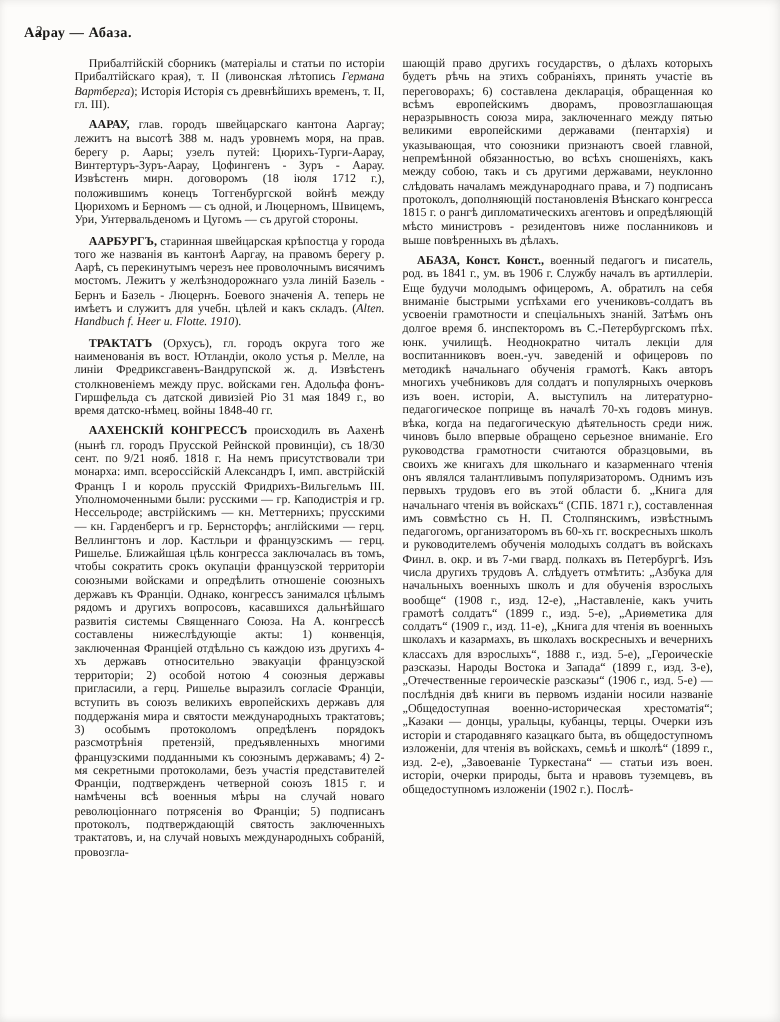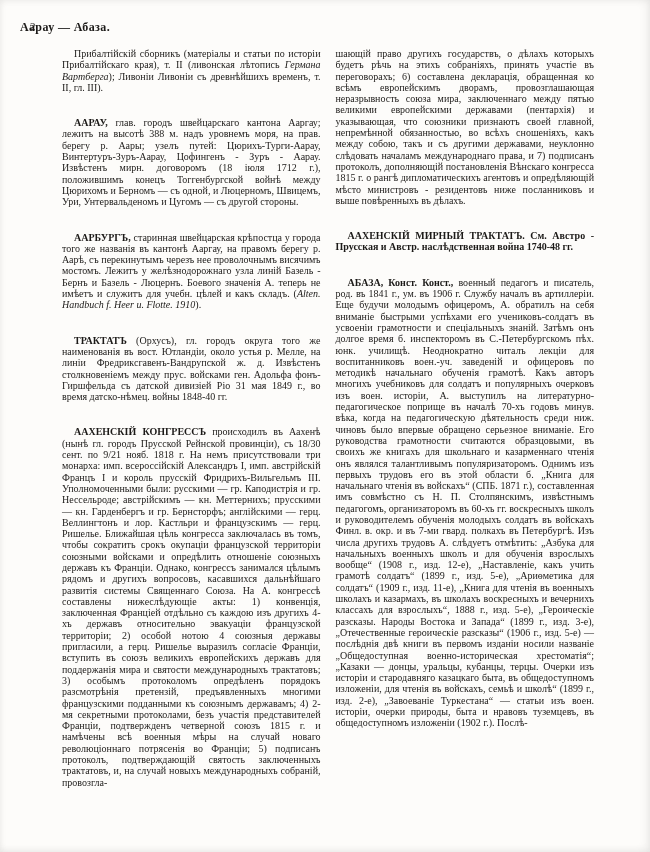--- a/index.html
+++ b/index.html
@@ -46,39 +46,38 @@
     min-width: 0;
   }
   p.para {
     margin: 0;
     font-size: 10px;
     line-height: 11.3px;
     text-align: justify;
     text-justify: inter-word;
   }
   p.para.indent { text-indent: 12px; }
-  p.para.entry-gap { margin-top: 24px; }
+  p.para.entry-gap { margin-top: 6px; }
   span.b { font-weight: bold; }
   span.i { font-style: italic; }
 </style>
 </head>
 <body>
 
 <div class="page">
   <div class="header">
     <span class="page-number">2</span>
     <div class="running-title">Аарау — Абаза.</div>
   </div>
   <div class="columns">
     <div class="column">
-        <p class="para indent"><span>Прибалтійскій сборникъ (матеріалы и статьи по исторіи Прибалтійскаго края), т. II (ливонская лѣтопись </span><span class="i">Германа Вартберга</span><span>); Ливоніи Ливоніи съ древнѣйшихъ временъ, т. II, гл. III).</span></p>
+        <p class="para indent"><span>Прибалтійскій сборникъ (матеріалы и статьи по исторіи Прибалтійскаго края), т. II (ливонская лѣтопись </span><span class="i">Германа Вартберга</span><span>); Исторія Исторія съ древнѣйшихъ временъ, т. II, гл. III).</span></p>
         <p class="para indent entry-gap"><span class="b">ААРАУ,</span><span> глав. городъ швейцарскаго кантона Ааргау; лежитъ на высотѣ 388 м. надъ уровнемъ моря, на прав. берегу р. Аары; узелъ путей: Цюрихъ-Турги-Аарау, Винтертуръ-Зуръ-Аарау, Цофингенъ - Зуръ - Аарау. Извѣстенъ мирн. договоромъ (18 іюля 1712 г.), положившимъ конецъ Тоггенбургской войнѣ между Цюрихомъ и Берномъ — съ одной, и Люцерномъ, Швицемъ, Ури, Унтервальденомъ и Цугомъ — съ другой стороны.</span></p>
         <p class="para indent entry-gap"><span class="b">ААРБУРГЪ,</span><span> старинная швейцарская крѣпостца у города того же названія въ кантонѣ Ааргау, на правомъ берегу р. Аарѣ, съ перекинутымъ черезъ нее проволочнымъ висячимъ мостомъ. Лежитъ у желѣзнодорожнаго узла линій Базель - Бернъ и Базель - Люцернъ. Боевого значенія А. теперь не имѣетъ и служитъ для учебн. цѣлей и какъ складъ. (</span><span class="i">Alten. Handbuch f. Heer u. Flotte. 1910</span><span>).</span></p>
         <p class="para indent entry-gap"><span class="b">ТРАКТАТЪ</span><span> (Орхусъ), гл. городъ округа того же наименованія въ вост. Ютландіи, около устья р. Мелле, на линіи Фредриксгавенъ-Вандрупской ж. д. Извѣстенъ столкновеніемъ между прус. войсками ген. Адольфа фонъ-Гиршфельда съ датской дивизіей Ріо 31 мая 1849 г., во время датско-нѣмец. войны 1848-40 гг.</span></p>
         <p class="para indent entry-gap"><span class="b">ААХЕНСКІЙ КОНГРЕССЪ</span><span> происходилъ въ Аахенѣ (нынѣ гл. городъ Прусской Рейнской провинціи), съ 18/30 сент. по 9/21 нояб. 1818 г. На немъ присутствовали три монарха: имп. всероссійскій Александръ I, имп. австрійскій Францъ I и король прусскій Фридрихъ-Вильгельмъ III. Уполномоченными были: русскими — гр. Каподистрія и гр. Нессельроде; австрійскимъ — кн. Меттернихъ; прусскими — кн. Гарденбергъ и гр. Бернсторфъ; англійскими — герц. Веллингтонъ и лор. Кастльри и французскимъ — герц. Ришелье. Ближайшая цѣль конгресса заключалась въ томъ, чтобы сократить срокъ окупаціи французской территоріи союзными войсками и опредѣлить отношеніе союзныхъ державъ къ Франціи. Однако, конгрессъ занимался цѣлымъ рядомъ и другихъ вопросовъ, касавшихся дальнѣйшаго развитія системы Священнаго Союза. На А. конгрессѣ составлены нижеслѣдующіе акты: 1) конвенція, заключенная Франціей отдѣльно съ каждою изъ другихъ 4-хъ державъ относительно эвакуаціи французской территоріи; 2) особой нотою 4 союзныя державы пригласили, а герц. Ришелье выразилъ согласіе Франціи, вступить въ союзъ великихъ европейскихъ державъ для поддержанія мира и святости международныхъ трактатовъ; 3) особымъ протоколомъ опредѣленъ порядокъ разсмотрѣнія претензій, предъявленныхъ многими французскими подданными къ союзнымъ державамъ; 4) 2-мя секретными протоколами, безъ участія представителей Франціи, подтвержденъ четверной союзъ 1815 г. и намѣчены всѣ военныя мѣры на случай новаго революціоннаго потрясенія во Франціи; 5) подписанъ протоколъ, подтверждающій святость заключенныхъ трактатовъ, и, на случай новыхъ международныхъ собраній, провозгла-</span></p>
       </div>
     <div class="column">
         <p class="para"><span>шающій право другихъ государствъ, о дѣлахъ которыхъ будетъ рѣчь на этихъ собраніяхъ, принять участіе въ переговорахъ; 6) составлена декларація, обращенная ко всѣмъ европейскимъ дворамъ, провозглашающая неразрывность союза мира, заключеннаго между пятью великими европейскими державами (пентархія) и указывающая, что союзники признаютъ своей главной, непремѣнной обязанностью, во всѣхъ сношеніяхъ, какъ между собою, такъ и съ другими державами, неуклонно слѣдовать началамъ международнаго права, и 7) подписанъ протоколъ, дополняющій постановленія Вѣнскаго конгресса 1815 г. о рангѣ дипломатическихъ агентовъ и опредѣляющій мѣсто министровъ - резидентовъ ниже посланниковъ и выше повѣренныхъ въ дѣлахъ.</span></p>
-        <p class="para indent entry-gap"><span class="b">ААХЕНСКІЙ МИРНЫЙ ТРАКТАТЪ. См. Австро - Прусская и Австр. наслѣдственная война 1740-48 гг.</span></p>
         <p class="para indent entry-gap"><span class="b">АБАЗА, Конст. Конст.,</span><span> военный педагогъ и писатель, род. въ 1841 г., ум. въ 1906 г. Службу началъ въ артиллеріи. Еще будучи молодымъ офицеромъ, А. обратилъ на себя вниманіе быстрыми успѣхами его учениковъ-солдатъ въ усвоеніи грамотности и спеціальныхъ знаній. Затѣмъ онъ долгое время б. инспекторомъ въ С.-Петербургскомъ пѣх. юнк. училищѣ. Неоднократно читалъ лекціи для воспитанниковъ воен.-уч. заведеній и офицеровъ по методикѣ начальнаго обученія грамотѣ. Какъ авторъ многихъ учебниковъ для солдатъ и популярныхъ очерковъ изъ воен. исторіи, А. выступилъ на литературно-педагогическое поприще въ началѣ 70-хъ годовъ минув. вѣка, когда на педагогическую дѣятельность среди ниж. чиновъ было впервые обращено серьезное вниманіе. Его руководства грамотности считаются образцовыми, въ своихъ же книгахъ для школьнаго и казарменнаго чтенія онъ являлся талантливымъ популяризаторомъ. Однимъ изъ первыхъ трудовъ его въ этой области б. „Книга для начальнаго чтенія въ войскахъ“ (СПБ. 1871 г.), составленная имъ совмѣстно съ Н. П. Столпянскимъ, извѣстнымъ педагогомъ, организаторомъ въ 60-хъ гг. воскресныхъ школъ и руководителемъ обученія молодыхъ солдатъ въ войскахъ Финл. в. окр. и въ 7-ми гвард. полкахъ въ Петербургѣ. Изъ числа другихъ трудовъ А. слѣдуетъ отмѣтить: „Азбука для начальныхъ военныхъ школъ и для обученія взрослыхъ вообще“ (1908 г., изд. 12-е), „Наставленіе, какъ учить грамотѣ солдатъ“ (1899 г., изд. 5-е), „Ариѳметика для солдатъ“ (1909 г., изд. 11-е), „Книга для чтенія въ военныхъ школахъ и казармахъ, въ школахъ воскресныхъ и вечернихъ классахъ для взрослыхъ“, 1888 г., изд. 5-е), „Героическіе разсказы. Народы Востока и Запада“ (1899 г., изд. 3-е), „Отечественные героическіе разсказы“ (1906 г., изд. 5-е) — послѣднія двѣ книги въ первомъ изданіи носили названіе „Общедоступная военно-историческая хрестоматія“; „Казаки — донцы, уральцы, кубанцы, терцы. Очерки изъ исторіи и стародавняго казацкаго быта, въ общедоступномъ изложеніи, для чтенія въ войскахъ, семьѣ и школѣ“ (1899 г., изд. 2-е), „Завоеваніе Туркестана“ — статьи изъ воен. исторіи, очерки природы, быта и нравовъ туземцевъ, въ общедоступномъ изложеніи (1902 г.). Послѣ-</span></p>
       </div>
   </div>
 </div>
 
 </body></html>

